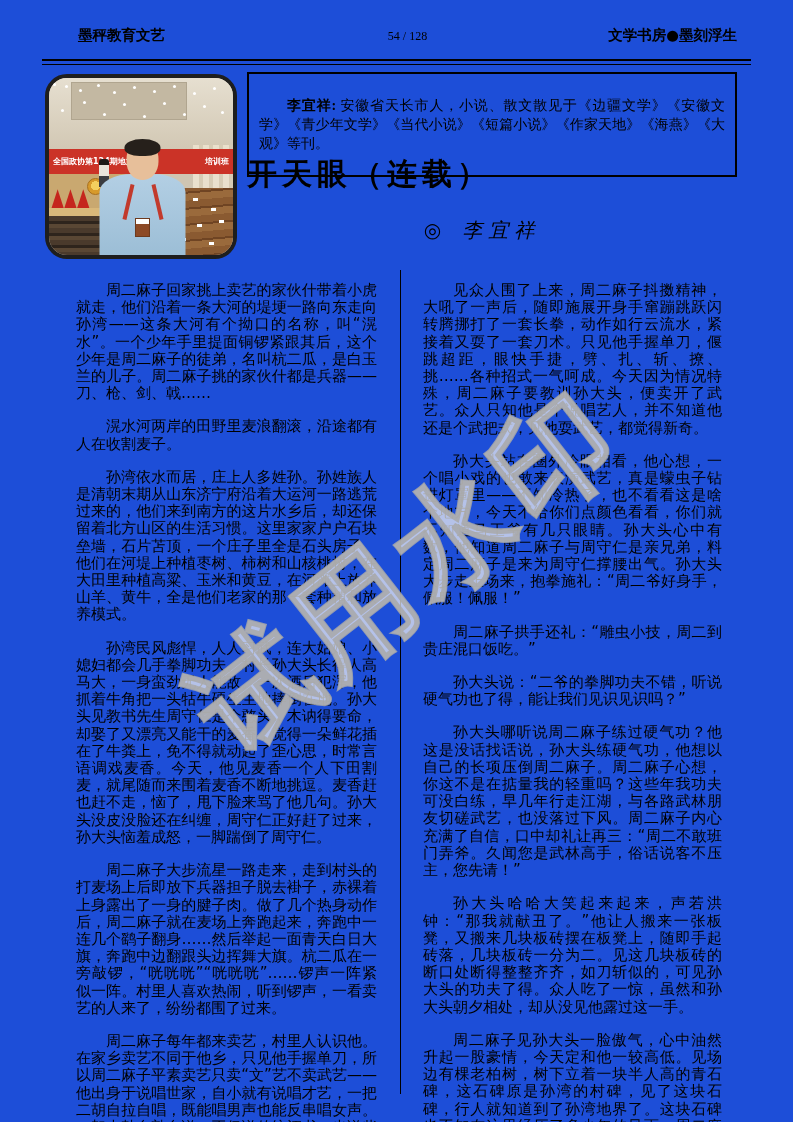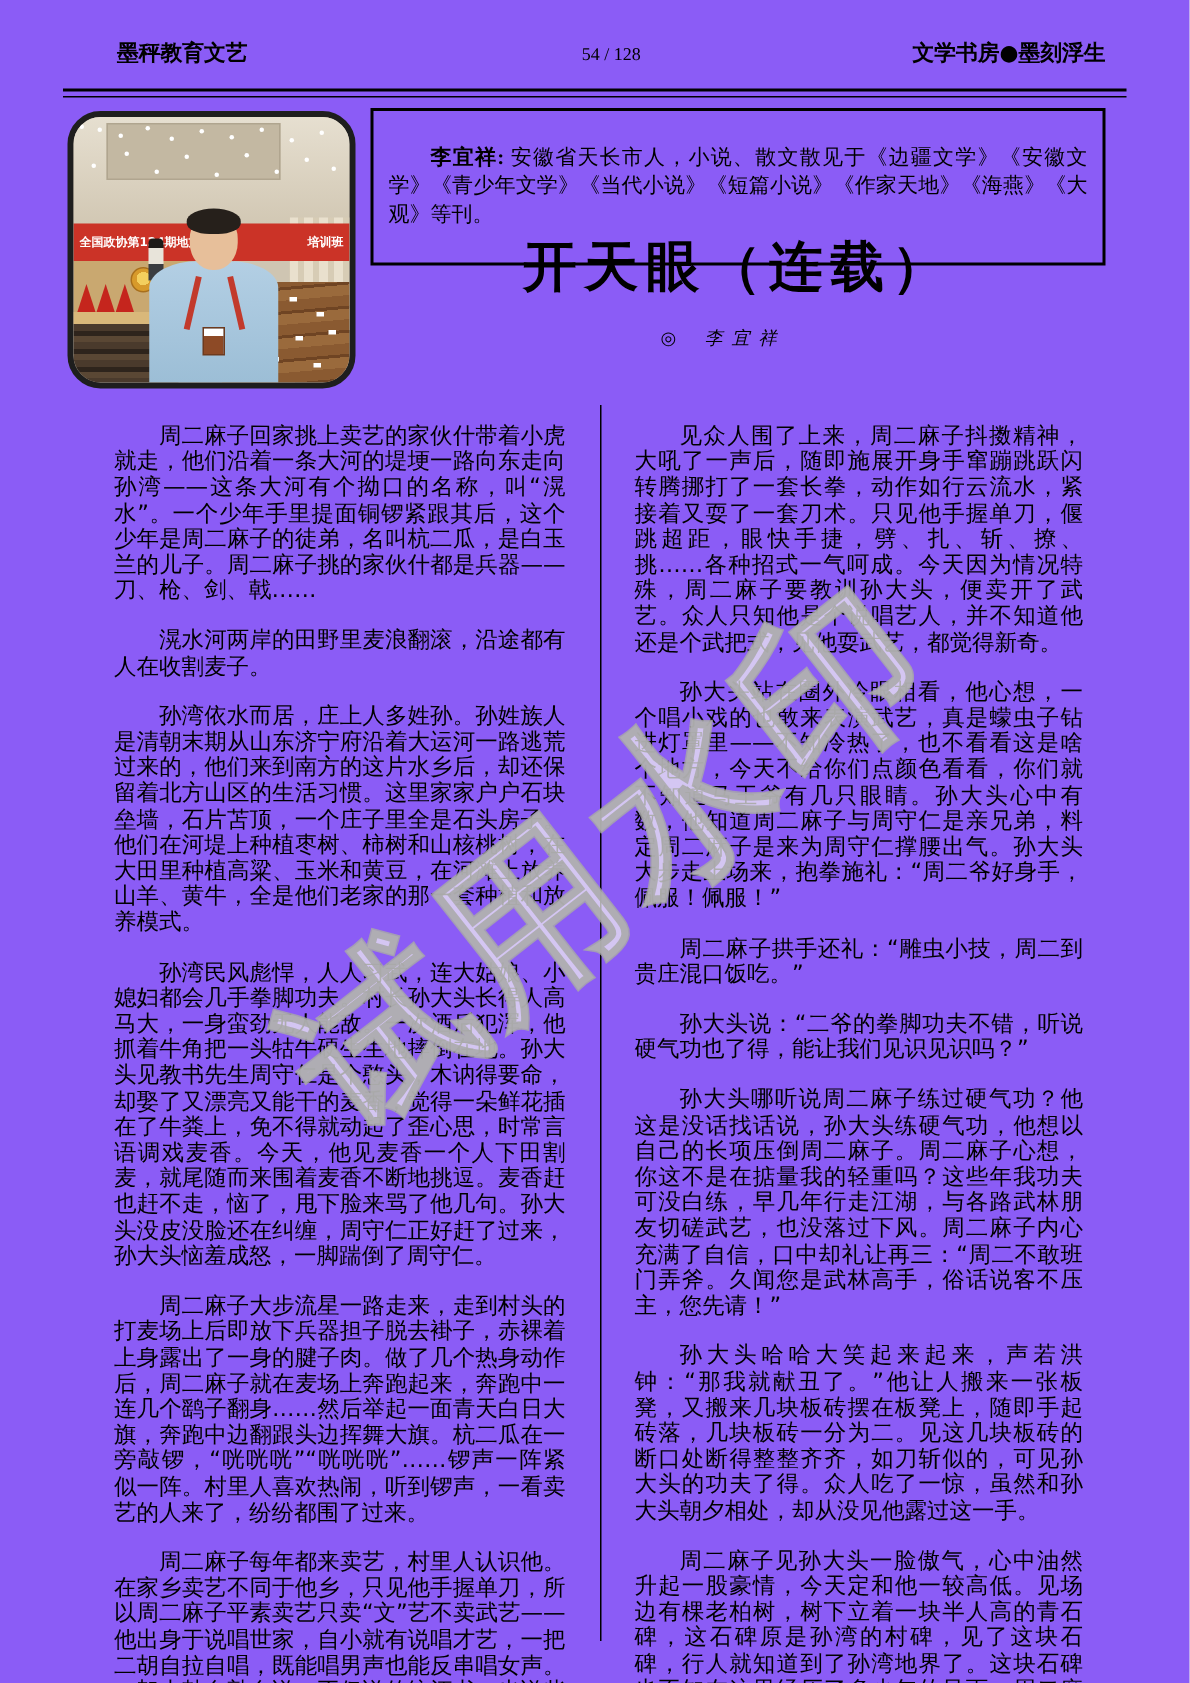--- a/index.html
+++ b/index.html
@@ -1,16 +1,16 @@
 <!DOCTYPE html>
 <html><head>
 <meta charset="utf-8">
 <style>
   html,body{margin:0;padding:0;background:#e9e9e9;}
-  .page{position:relative;width:793px;height:1122px;margin:0 auto;background:#8b5cf6;overflow:hidden;
+  .page{position:relative;width:793px;height:1122px;margin:0 auto;background:#1d4ed8;overflow:hidden;
         font-family:"DejaVu Sans",sans-serif;color:#000;}
 
   
   .header{position:absolute;left:78px;right:56px;top:26px;display:flex;align-items:baseline;
           font-size:14.5px;font-weight:bold;}
   .h-left{flex:1;text-align:left;}
   .h-center{flex:1;text-align:center;font-weight:normal;font-family:"Liberation Serif",serif;font-size:12px;}
   .h-right{flex:1;text-align:right;}
   .header-rule{position:absolute;left:42px;right:42px;top:59px;height:3px;
                border-top:2.2px solid #000;border-bottom:1.4px solid #000;}
@@ -60,24 +60,24 @@
             background:linear-gradient(180deg,#fff 0 28%,#8d4a26 28% 100%);border:1px solid #6d3a1e;}
 
   
   .bio-box{position:absolute;left:247px;top:72px;width:490px;min-height:78px;border:2px solid #000;
            box-sizing:border-box;padding:22px 10px;font-family:"Liberation Serif",serif;
            font-size:14px;line-height:19px;}
   .bio-text{margin:0;text-indent:2em;text-align:justify;}
   .bio-name{font-weight:bold;}
 
   
-  .title{position:absolute;left:247px;top:154px;width:490px;margin:0;text-align:center;
-         font-size:36px;font-weight:bold;letter-spacing:5px;}
+  .title{position:absolute;left:247px;top:154px;width:490px;margin:0;text-align:left;
+         font-size:30px;font-weight:bold;letter-spacing:5px;}
   .author-line{position:absolute;left:247px;top:217px;width:470px;text-align:center;
-               font-size:12px;font-family:"Liberation Serif",serif;letter-spacing:2px;}
+               font-size:20px;font-family:"Liberation Serif",serif;letter-spacing:2px;}
   .author-name-script{font-style:italic;margin-left:12px;letter-spacing:6px;}
 
   
   .col{position:absolute;top:266px;}
   .col-left{left:60px;width:333px;}
   .col-right{left:407px;width:331px;}
   .col-divider{position:absolute;left:400px;top:270px;height:824px;width:0;border-left:1.4px solid #000;}
   .para{margin:16px;text-indent:2em;text-align:justify;font-size:15px;line-height:17.2px;}
 
   

